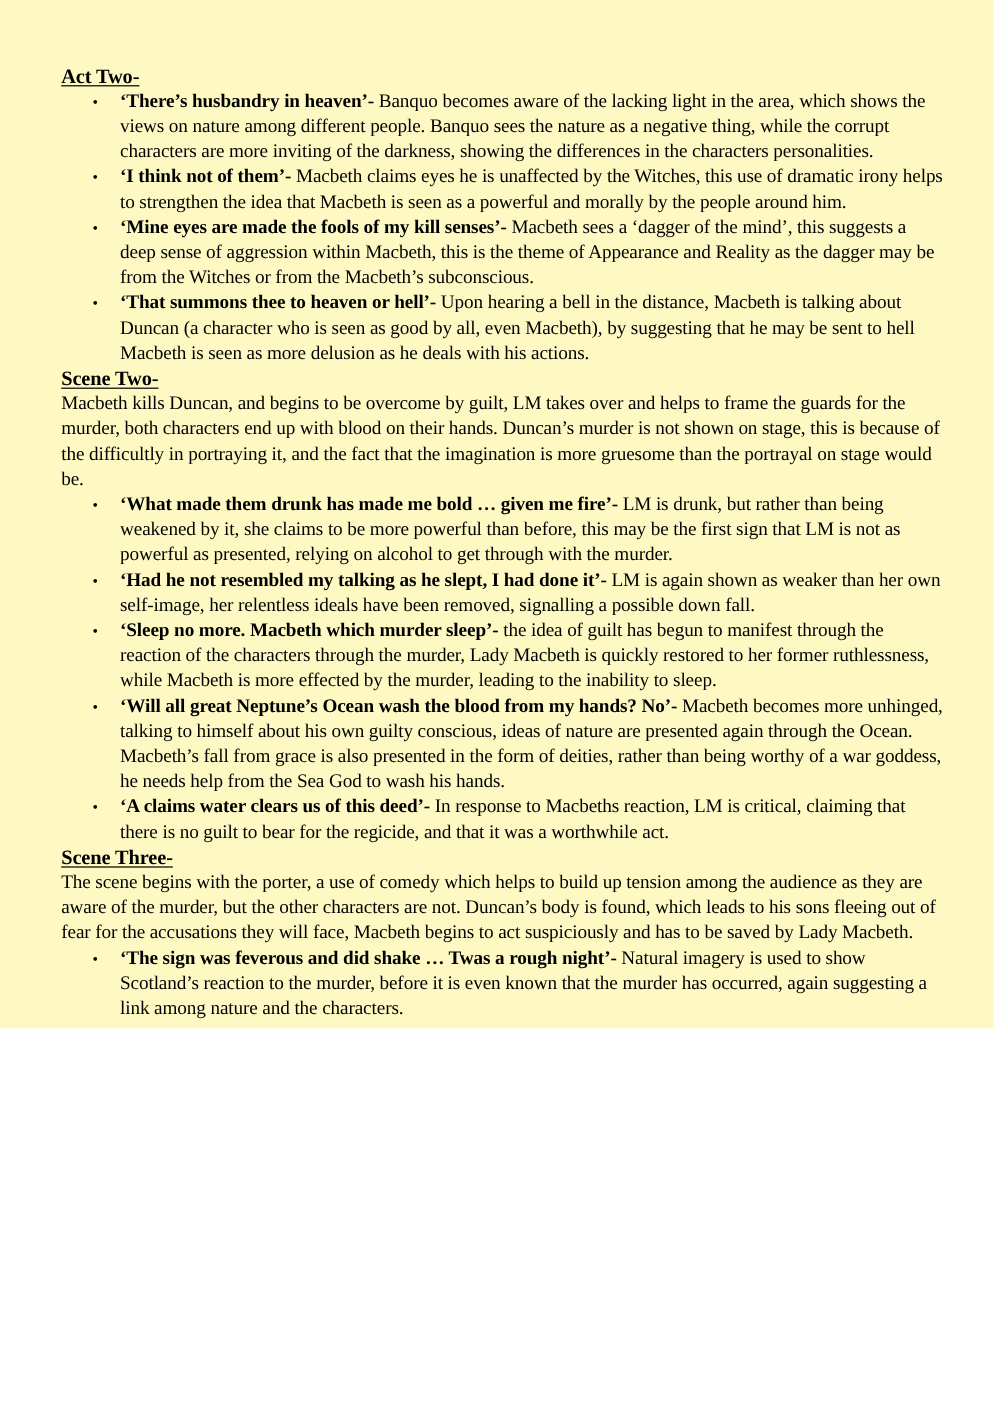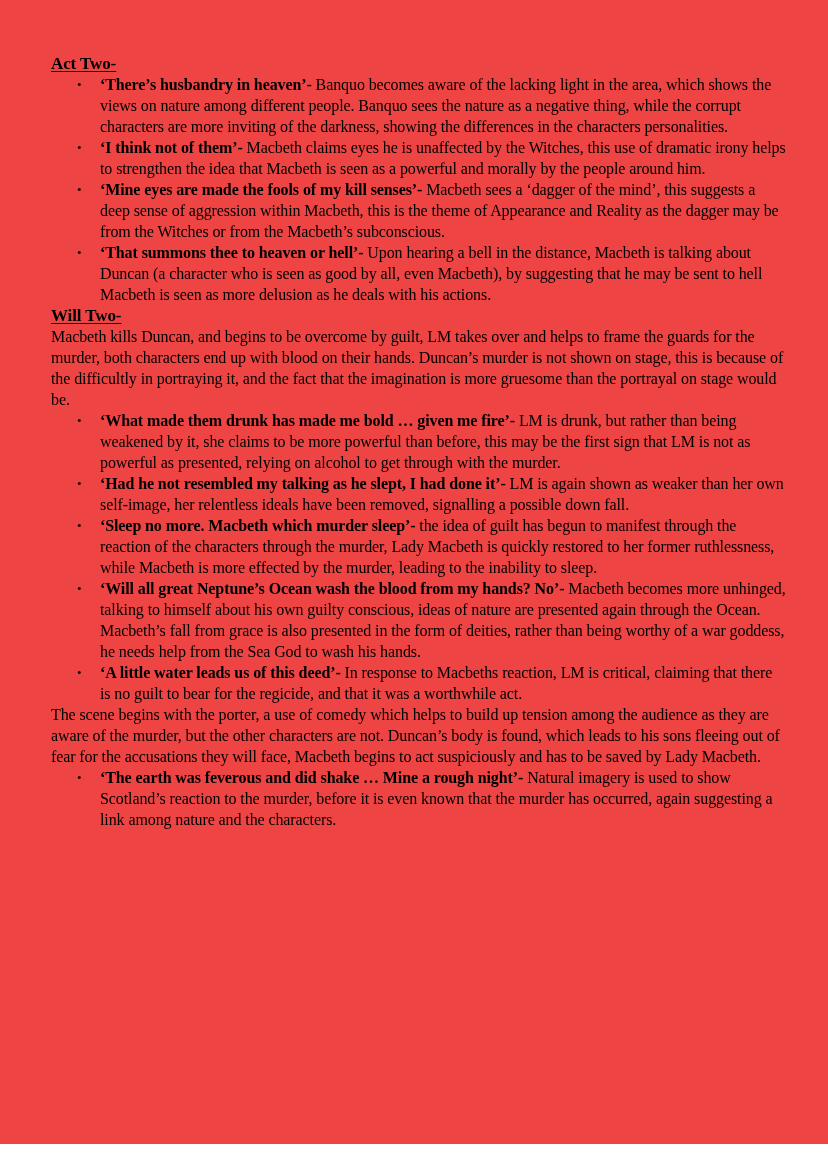--- a/index.html
+++ b/index.html
@@ -1,20 +1,20 @@
 <!DOCTYPE html>
 <html><head>
 <meta charset="utf-8">
 <style>
   html, body { margin: 0; padding: 0; background: #ffffff; }
   body { width: 828px; height: 1171px; overflow: hidden; }
   .page {
     position: relative;
-    width: 828px; height: 1144px;
-    background: #ef4444;
+    width: 828px; height: 857px;
+    background: #fef9c3;
     color: #000000;
     font-family: "Liberation Serif", serif;
     font-size: 16px;
     line-height: 21px;
     letter-spacing: -0.1px;
   }
   .content {
     position: absolute;
     left: 51px;
     top: 53px;
@@ -65,44 +65,45 @@
         <li>
           <span class="bullet">•</span><span class="quote">‘Mine eyes are made the fools of my kill senses’-</span><span> Macbeth sees a ‘dagger of the mind’, this suggests a deep sense of aggression within Macbeth, this is the theme of Appearance and Reality as the dagger may be from the Witches or from the Macbeth’s subconscious.</span>
         </li>
         <li>
           <span class="bullet">•</span><span class="quote">‘That summons thee to heaven or hell’-</span><span> Upon hearing a bell in the distance, Macbeth is talking about Duncan (a character who is seen as good by all, even Macbeth), by suggesting that he may be sent to hell Macbeth is seen as more delusion as he deals with his actions.</span>
         </li>
       </ul>
     </section>
 
     <section>
-      <h2 class="heading">Will Two-</h2>
+      <h2 class="heading">Scene Two-</h2>
       <p class="para">Macbeth kills Duncan, and begins to be overcome by guilt, LM takes over and helps to frame the guards for the murder, both characters end up with blood on their hands. Duncan’s murder is not shown on stage, this is because of the difficultly in portraying it, and the fact that the imagination is more gruesome than the portrayal on stage would be.</p>
       <ul class="points">
         <li>
           <span class="bullet">•</span><span class="quote">‘What made them drunk has made me bold … given me fire’-</span><span> LM is drunk, but rather than being weakened by it, she claims to be more powerful than before, this may be the first sign that LM is not as powerful as presented, relying on alcohol to get through with the murder.</span>
         </li>
         <li>
           <span class="bullet">•</span><span class="quote">‘Had he not resembled my talking as he slept, I had done it’-</span><span> LM is again shown as weaker than her own self-image, her relentless ideals have been removed, signalling a possible down fall.</span>
         </li>
         <li>
           <span class="bullet">•</span><span class="quote">‘Sleep no more. Macbeth which murder sleep’-</span><span> the idea of guilt has begun to manifest through the reaction of the characters through the murder, Lady Macbeth is quickly restored to her former ruthlessness, while Macbeth is more effected by the murder, leading to the inability to sleep.</span>
         </li>
         <li>
           <span class="bullet">•</span><span class="quote">‘Will all great Neptune’s Ocean wash the blood from my hands? No’-</span><span> Macbeth becomes more unhinged, talking to himself about his own guilty conscious, ideas of nature are presented again through the Ocean. Macbeth’s fall from grace is also presented in the form of deities, rather than being worthy of a war goddess, he needs help from the Sea God to wash his hands.</span>
         </li>
         <li>
-          <span class="bullet">•</span><span class="quote">‘A little water leads us of this deed’-</span><span> In response to Macbeths reaction, LM is critical, claiming that there is no guilt to bear for the regicide, and that it was a worthwhile act.</span>
+          <span class="bullet">•</span><span class="quote">‘A claims water clears us of this deed’-</span><span> In response to Macbeths reaction, LM is critical, claiming that there is no guilt to bear for the regicide, and that it was a worthwhile act.</span>
         </li>
       </ul>
     </section>
 
     <section>
+      <h2 class="heading">Scene Three-</h2>
       <p class="para">The scene begins with the porter, a use of comedy which helps to build up tension among the audience as they are aware of the murder, but the other characters are not. Duncan’s body is found, which leads to his sons fleeing out of fear for the accusations they will face, Macbeth begins to act suspiciously and has to be saved by Lady Macbeth.</p>
       <ul class="points">
         <li>
-          <span class="bullet">•</span><span class="quote">‘The earth was feverous and did shake … Mine a rough night’-</span><span> Natural imagery is used to show Scotland’s reaction to the murder, before it is even known that the murder has occurred, again suggesting a link among nature and the characters.</span>
+          <span class="bullet">•</span><span class="quote">‘The sign was feverous and did shake … Twas a rough night’-</span><span> Natural imagery is used to show Scotland’s reaction to the murder, before it is even known that the murder has occurred, again suggesting a link among nature and the characters.</span>
         </li>
       </ul>
     </section>
 
   </div>
 </div>
 
 </body></html>

